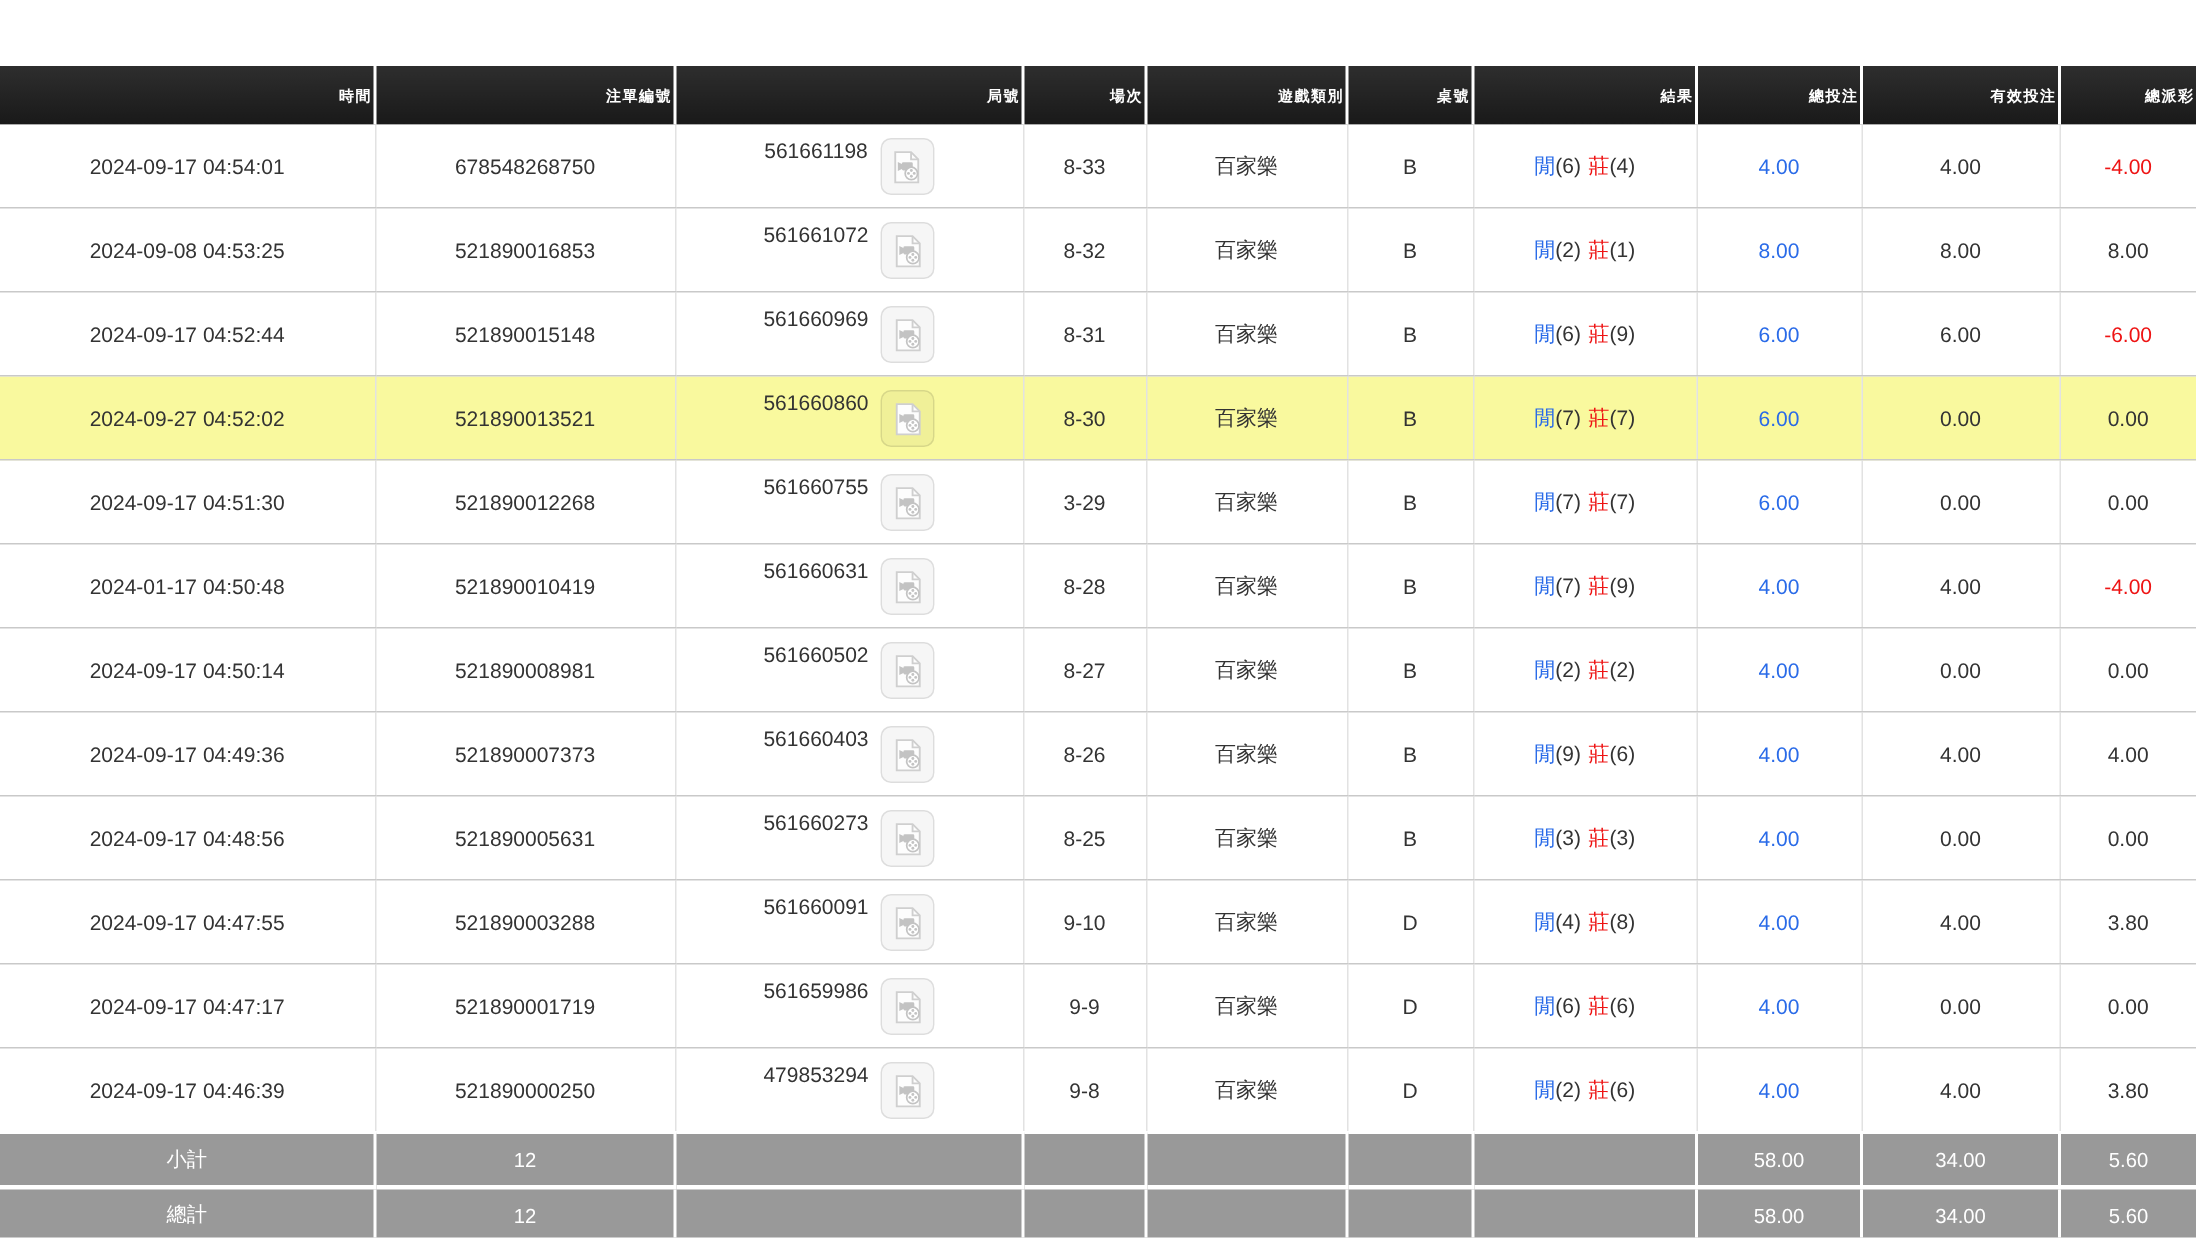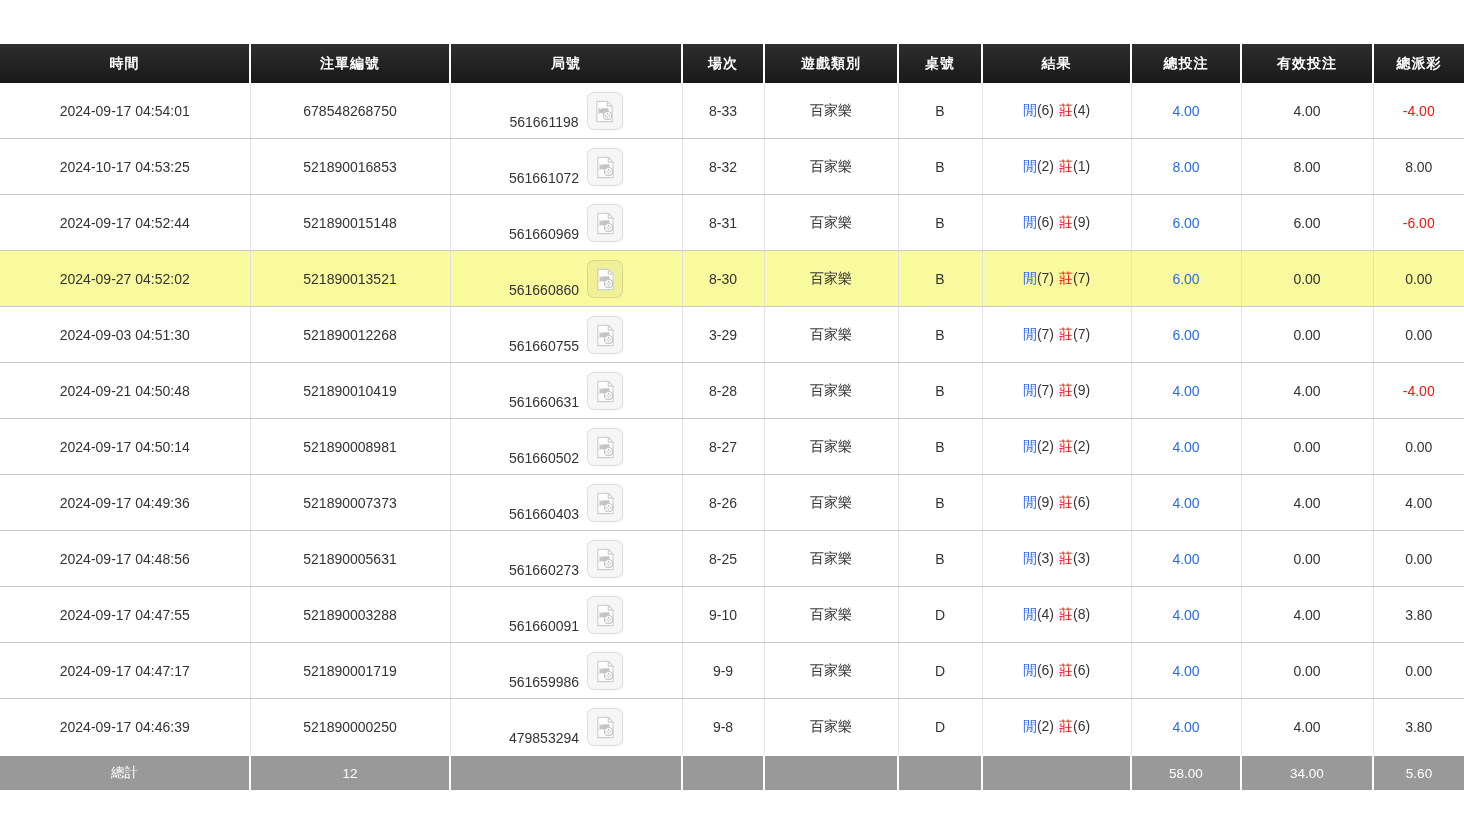--- a/index.html
+++ b/index.html
@@ -10,41 +10,41 @@
   }
   .page{padding-top:44px;}
   table{width:1464px;border-collapse:collapse;table-layout:fixed;}
   col.c1{width:250px}col.c2{width:200px}col.c3{width:232px}col.c4{width:82px}
   col.c5{width:134px}col.c6{width:84px}col.c7{width:149px}col.c8{width:110px}
   col.c9{width:132px}col.c10{width:91px}
 
   thead th{
     background:linear-gradient(#2e2e2e,#191919);
     background-color:var(--header-bg,#1f1f1f);
-    color:#fff;font-size:14px;font-weight:bold;height:37px;
-    border-left:2px solid #fff;text-align:center;letter-spacing:1px;
+    color:#fff;font-size:10px;font-weight:bold;height:37px;
+    border-left:2px solid #fff;text-align:right;letter-spacing:1px;
   }
   thead th:first-child{border-left:none;}
 
   tbody td{
     height:53px;text-align:center;font-size:14px;color:#333;
     border-bottom:1px solid #c9c9c9;border-right:1px solid #e2e2e2;
     background:#fff;
   }
   tbody td:last-child{border-right:none;}
   tbody tr.highlighted td{background:var(--row-highlight,#f9f99e);}
 
   .blue{color:var(--blue,#2a6be8);}
   .neg{color:var(--red,#ee1414);}
   .player{color:var(--blue,#2a6be8);}
   .banker{color:var(--red,#ee1414);}
   .score{color:#333;}
   .result-cell .banker{margin-left:5px;}
 
-  .round-wrap{display:inline-flex;align-items:flex-end;gap:8px;}
+  .round-wrap{display:inline-flex;align-items:flex-start;gap:8px;}
   .video-btn{
     width:36px;height:38px;border-radius:7px;padding:0;
     border:1px solid rgba(0,0,0,0.10);
     background:rgba(0,0,0,0.035);
     display:inline-flex;align-items:center;justify-content:center;
     cursor:pointer;
   }
 
   tfoot td{
     height:32px;background:var(--summary-bg,#999);color:#fff;
@@ -107,21 +107,21 @@
             </span></td>
           <td>8-33</td>
           <td>百家樂</td>
           <td>B</td>
           <td class="result-cell"><span class="player">閒</span><span class="score">(6)</span><span class="banker">莊</span><span class="score">(4)</span></td>
           <td class="blue">4.00</td>
           <td>4.00</td>
           <td class="neg">-4.00</td>
         </tr>
         <tr class="data-row">
-          <td>2024-10-17 04:53:25</td>
+          <td>2024-09-08 04:53:25</td>
           <td>521890016853</td>
           <td><span class="round-wrap">
               <span>561661072</span>
               <button class="video-btn">
                 <svg width="23" height="24" viewBox="0 0 24 25">
                   <path d="M4 2.5h11l5 5v16H4z" fill="#fdfdfd" stroke="#cfcfcf" stroke-width="1.3"></path>
                   <path d="M15 2.5v5h5" fill="none" stroke="#cfcfcf" stroke-width="1.3"></path>
                   <path d="M9 11l-3.2-1.6v6.2L9 14z" fill="#c3c3c3"></path>
                   <rect x="8.6" y="9.6" width="7.6" height="5.6" rx="1" fill="#c3c3c3"></rect>
                   <circle cx="15.2" cy="17.3" r="4.3" fill="#fff" stroke="#c3c3c3" stroke-width="1.2"></circle>
@@ -188,21 +188,21 @@
             </span></td>
           <td>8-30</td>
           <td>百家樂</td>
           <td>B</td>
           <td class="result-cell"><span class="player">閒</span><span class="score">(7)</span><span class="banker">莊</span><span class="score">(7)</span></td>
           <td class="blue">6.00</td>
           <td>0.00</td>
           <td class="">0.00</td>
         </tr>
         <tr class="data-row">
-          <td>2024-09-03 04:51:30</td>
+          <td>2024-09-17 04:51:30</td>
           <td>521890012268</td>
           <td><span class="round-wrap">
               <span>561660755</span>
               <button class="video-btn">
                 <svg width="23" height="24" viewBox="0 0 24 25">
                   <path d="M4 2.5h11l5 5v16H4z" fill="#fdfdfd" stroke="#cfcfcf" stroke-width="1.3"></path>
                   <path d="M15 2.5v5h5" fill="none" stroke="#cfcfcf" stroke-width="1.3"></path>
                   <path d="M9 11l-3.2-1.6v6.2L9 14z" fill="#c3c3c3"></path>
                   <rect x="8.6" y="9.6" width="7.6" height="5.6" rx="1" fill="#c3c3c3"></rect>
                   <circle cx="15.2" cy="17.3" r="4.3" fill="#fff" stroke="#c3c3c3" stroke-width="1.2"></circle>
@@ -215,21 +215,21 @@
             </span></td>
           <td>3-29</td>
           <td>百家樂</td>
           <td>B</td>
           <td class="result-cell"><span class="player">閒</span><span class="score">(7)</span><span class="banker">莊</span><span class="score">(7)</span></td>
           <td class="blue">6.00</td>
           <td>0.00</td>
           <td class="">0.00</td>
         </tr>
         <tr class="data-row">
-          <td>2024-09-21 04:50:48</td>
+          <td>2024-01-17 04:50:48</td>
           <td>521890010419</td>
           <td><span class="round-wrap">
               <span>561660631</span>
               <button class="video-btn">
                 <svg width="23" height="24" viewBox="0 0 24 25">
                   <path d="M4 2.5h11l5 5v16H4z" fill="#fdfdfd" stroke="#cfcfcf" stroke-width="1.3"></path>
                   <path d="M15 2.5v5h5" fill="none" stroke="#cfcfcf" stroke-width="1.3"></path>
                   <path d="M9 11l-3.2-1.6v6.2L9 14z" fill="#c3c3c3"></path>
                   <rect x="8.6" y="9.6" width="7.6" height="5.6" rx="1" fill="#c3c3c3"></rect>
                   <circle cx="15.2" cy="17.3" r="4.3" fill="#fff" stroke="#c3c3c3" stroke-width="1.2"></circle>
@@ -406,26 +406,38 @@
           <td>百家樂</td>
           <td>D</td>
           <td class="result-cell"><span class="player">閒</span><span class="score">(2)</span><span class="banker">莊</span><span class="score">(6)</span></td>
           <td class="blue">4.00</td>
           <td>4.00</td>
           <td class="">3.80</td>
         </tr>
       </tbody>
     <tfoot>
         <tr>
-          <td>總計</td>
+          <td>小計</td>
           <td>12</td>
           <td></td>
           <td></td>
           <td></td>
           <td></td>
           <td></td>
           <td>58.00</td>
           <td>34.00</td>
           <td>5.60</td>
         </tr>
+        <tr>
+          <td>總計</td>
+          <td>12</td>
+          <td></td>
+          <td></td>
+          <td></td>
+          <td></td>
+          <td></td>
+          <td>58.00</td>
+          <td>34.00</td>
+          <td>5.60</td>
+        </tr>
       </tfoot>
   </table>
 </div>
 
 </body></html>

